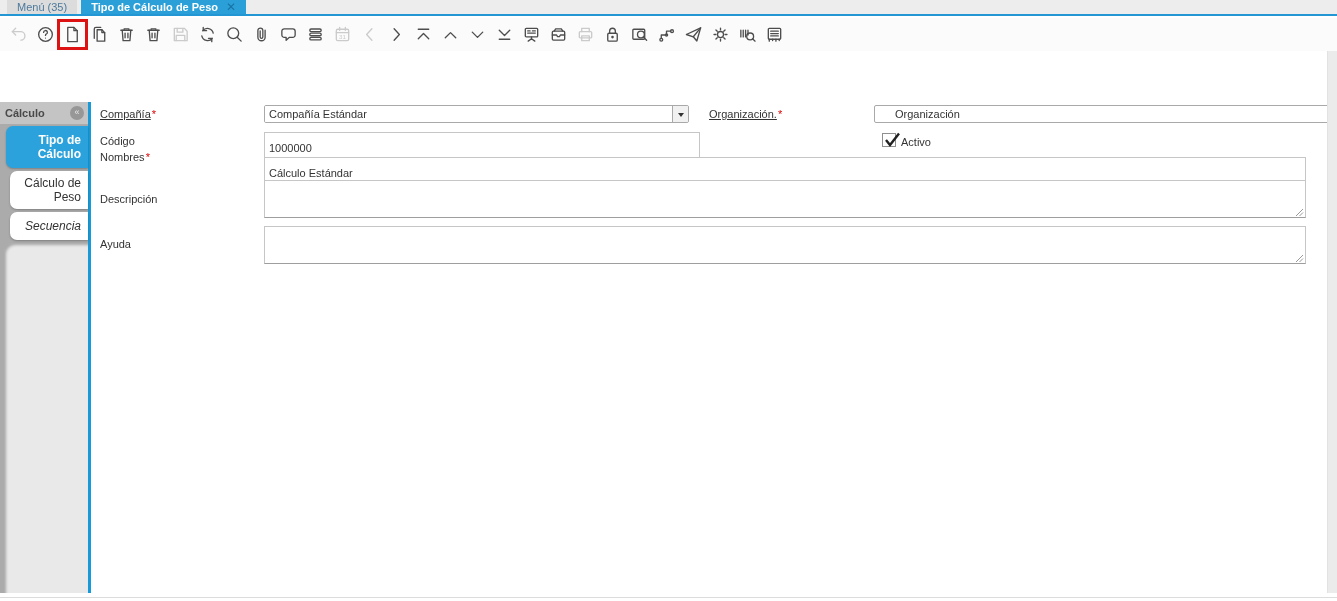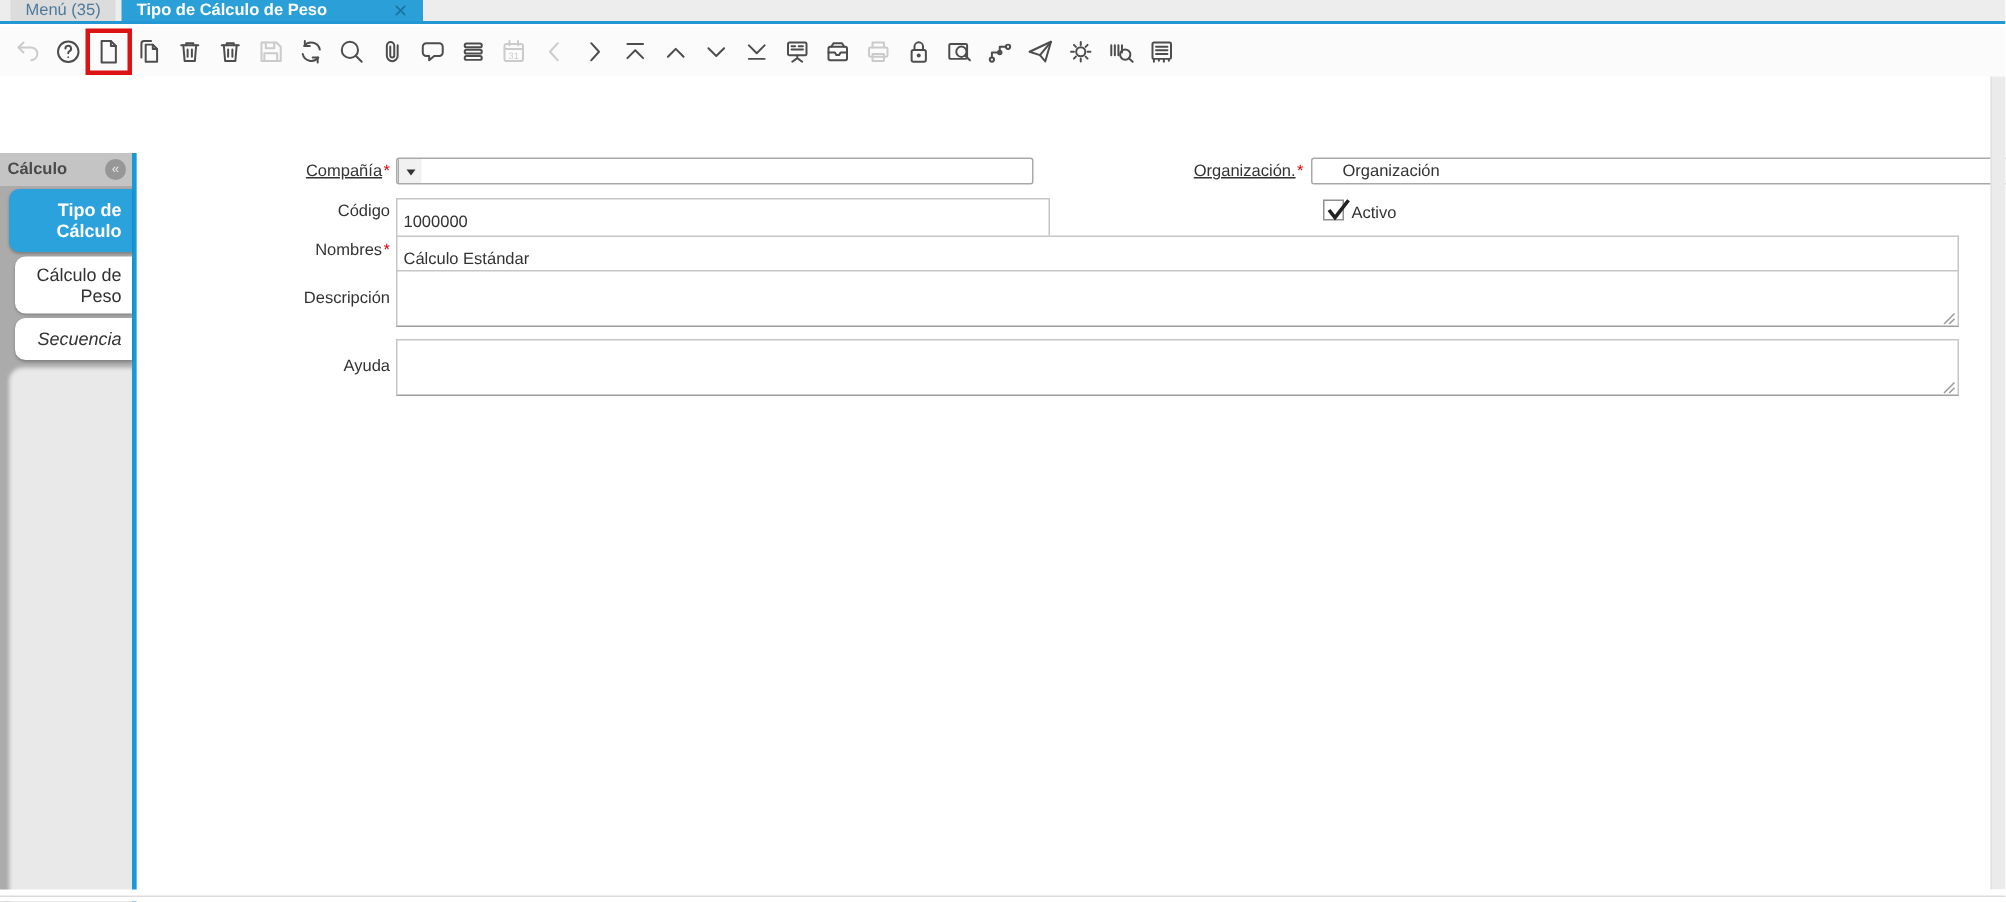--- a/index.html
+++ b/index.html
@@ -6,21 +6,21 @@
   html,body { width:1337px; height:601px; overflow:hidden;
     font-family:"Liberation Sans","DejaVu Sans",sans-serif; background:#fff; }
   .stage { position:relative; width:1337px; height:601px; background:#fff; }
 
   
   .tabbar { position:absolute; left:0; top:0; width:1337px; height:16px;
     background:#ededed; border-bottom:2px solid #2397d3; display:flex; align-items:flex-end; }
   .wtab { height:14px; display:flex; align-items:center; padding:0 10px;
     font-size:11px; line-height:14px; white-space:nowrap; cursor:pointer; }
   .wtab.inactive { background:#dcdcdc; color:#4d7a9c; margin-left:7px; }
-  .wtab.active { background:#2ba0d8; color:#fff; font-weight:bold; margin-left:4px;gap:36px; }
+  .wtab.active { background:#2ba0d8; color:#fff; font-weight:bold; margin-left:4px; }
   .wtab .close-x { color:#1973a3; font-weight:bold; font-size:12px; margin-left:8px; cursor:pointer; }
 
   
   .toolbar { position:absolute; left:0; top:18px; width:1337px; height:33px;
     background:#fbfbfb; display:flex; align-items:center; padding-left:9px; }
   .tb-btn { width:19px; height:19px; margin-right:8px; color:#4d4d4d;
     display:flex; align-items:center; justify-content:center; cursor:pointer; flex:0 0 auto; }
   .tb-btn.disabled { color:#cbcbcb; cursor:default; }
   .tb-btn.highlighted { outline:3px solid #dd1212; outline-offset:3px; }
   .tb-btn svg { display:block; }
@@ -45,21 +45,21 @@
     background:#fff; color:#333; font-size:12px; text-align:right;
     padding:5px 7px 5px 5px; cursor:pointer; box-shadow:0 1px 2px rgba(0,0,0,.25); }
   .sb-tab.active { margin-left:6px; background:#2ba2dc; color:#fff; font-weight:bold;
     padding-top:7px; padding-bottom:7px; }
   .sb-tab.italic { font-style:italic; padding-top:7px; padding-bottom:7px; }
   .sb-panel { position:absolute; left:4px; right:0; top:141px; bottom:3px;
     background:#e9e9e9; border-radius:9px 0 0 0;
     box-shadow:inset 2px 2px 3px rgba(0,0,0,.28); }
 
   
-  .fld-label { position:absolute; font-size:11px; color:#333; text-align:right; white-space:nowrap; }
+  .fld-label { position:absolute; font-size:11px; color:#333; text-align:left; white-space:nowrap; }
   .fld-label .req { color:#e00000; text-decoration:none; margin-left:1px; }
   .fld-label.link span.txt { text-decoration:underline; }
   .txt-input { position:absolute; border:1px solid #c6c6c6; border-bottom-color:#9e9e9e;
     font-family:"Liberation Sans","DejaVu Sans",sans-serif; font-size:11px; color:#333;
     padding:15px 4px; background:#fff; outline:none; }
   .txt-area { position:absolute; border:1px solid #c6c6c6; border-bottom-color:#9e9e9e;
     font-family:"Liberation Sans","DejaVu Sans",sans-serif; font-size:11px; color:#333;
     padding:2px 4px; background:#fff; outline:none; resize:none; }
   .resize-handle { position:absolute; width:10px; height:10px; pointer-events:none; }
 
@@ -79,21 +79,21 @@
 
   
   .pos-compania-label     { left:100px; top:57px;  width:160px; }
   .pos-compania-combo     { left:264px; top:54px;  width:425px; height:18px; }
   .pos-organizacion-label { left:709px; top:57px;  width:160px; }
   .pos-organizacion-combo { left:874px; top:54px;  width:512px; height:18px;padding-left:16px; }
   .pos-codigo-label       { left:100px; top:84px;  width:160px; }
   .pos-codigo-input       { left:264px; top:81px;  width:436px; height:17px; }
   .pos-activo-checkbox    { left:882px; top:82px; }
   .pos-activo-label       { left:901px; top:85px; }
-  .pos-nombres-label      { left:100px; top:110px; width:160px; }
+  .pos-nombres-label      { left:100px; top:100px; width:160px; }
   .pos-nombres-input      { left:264px; top:106px; width:1042px; height:17px; }
   .pos-descripcion-label  { left:100px; top:142px; width:160px; }
   .pos-descripcion-area   { left:264px; top:129px; width:1042px; height:38px; }
   .pos-descripcion-handle { left:1294px; top:156px; }
   .pos-ayuda-label        { left:100px; top:187px; width:160px; }
   .pos-ayuda-area         { left:264px; top:175px; width:1042px; height:38px; }
   .pos-ayuda-handle       { left:1294px; top:202px; }
 </style>
 </head>
 <body>
@@ -369,20 +369,21 @@
         <div class="sb-tab">Cálculo de Peso</div>
         <div class="sb-tab italic">Secuencia</div>
       </div>
       <div class="sb-panel"></div>
     </div>
 
     <div class="fld-label link pos-compania-label">
       <span class="txt">Compañía</span><span class="req">*</span>
     </div>
     <div class="combo pos-compania-combo">
+      <input class="combo-input" value="Compañía Estándar" style="">
       <span class="combo-btn">
         <span class="tri-down"></span>
       </span>
     </div>
 
     <div class="fld-label link pos-organizacion-label">
       <span class="txt">Organización.</span><span class="req">*</span>
     </div>
     <div class="combo pos-organizacion-combo">
       <input class="combo-input" value="Organización" style="">

